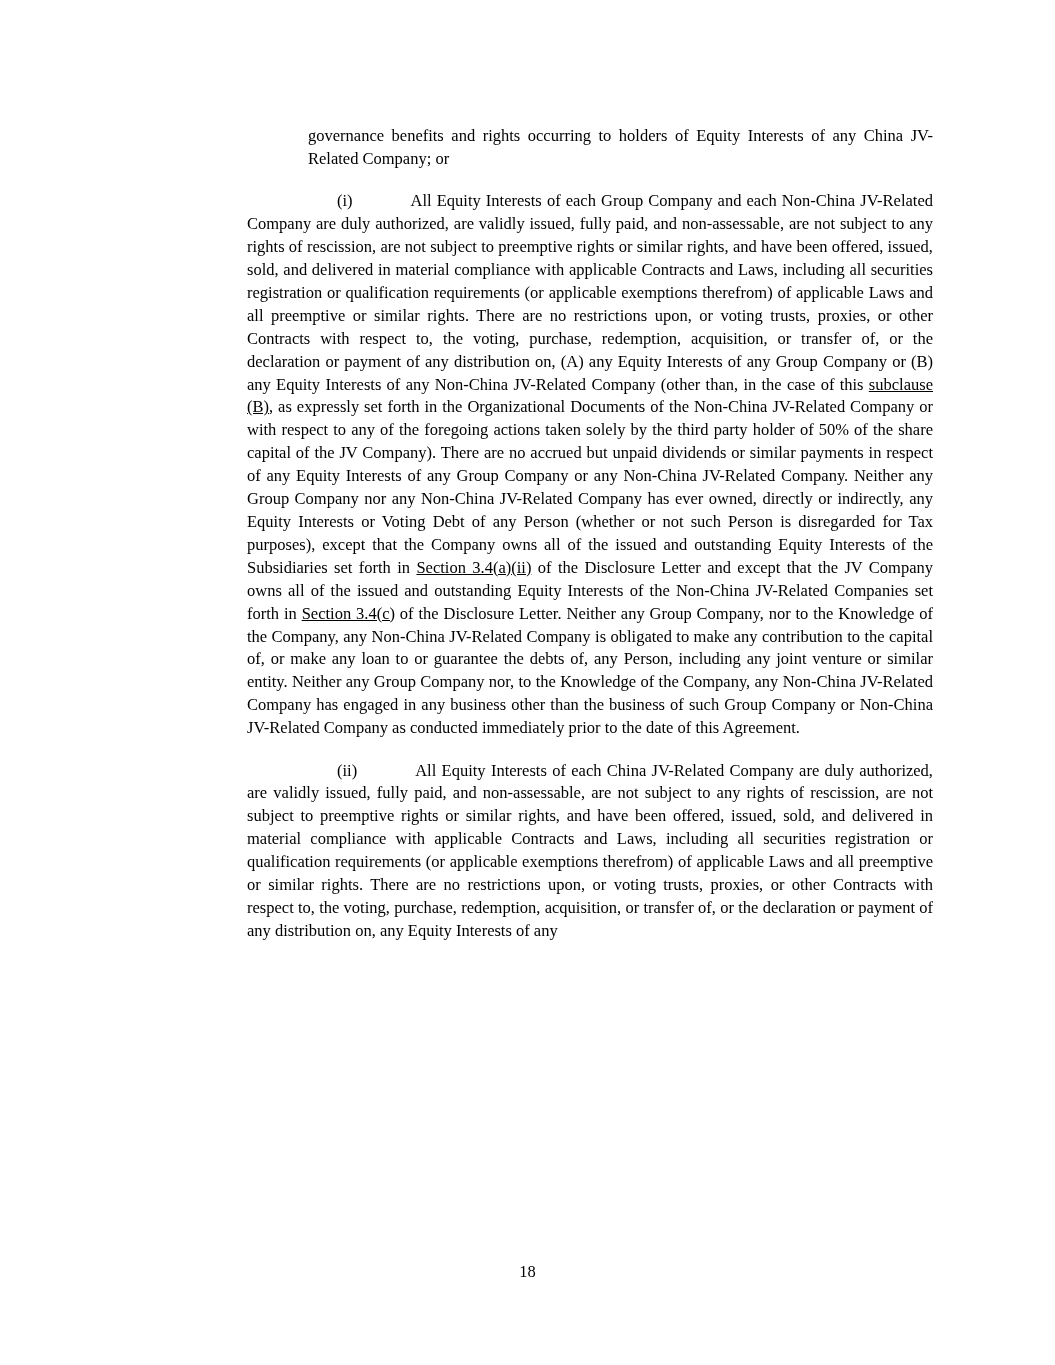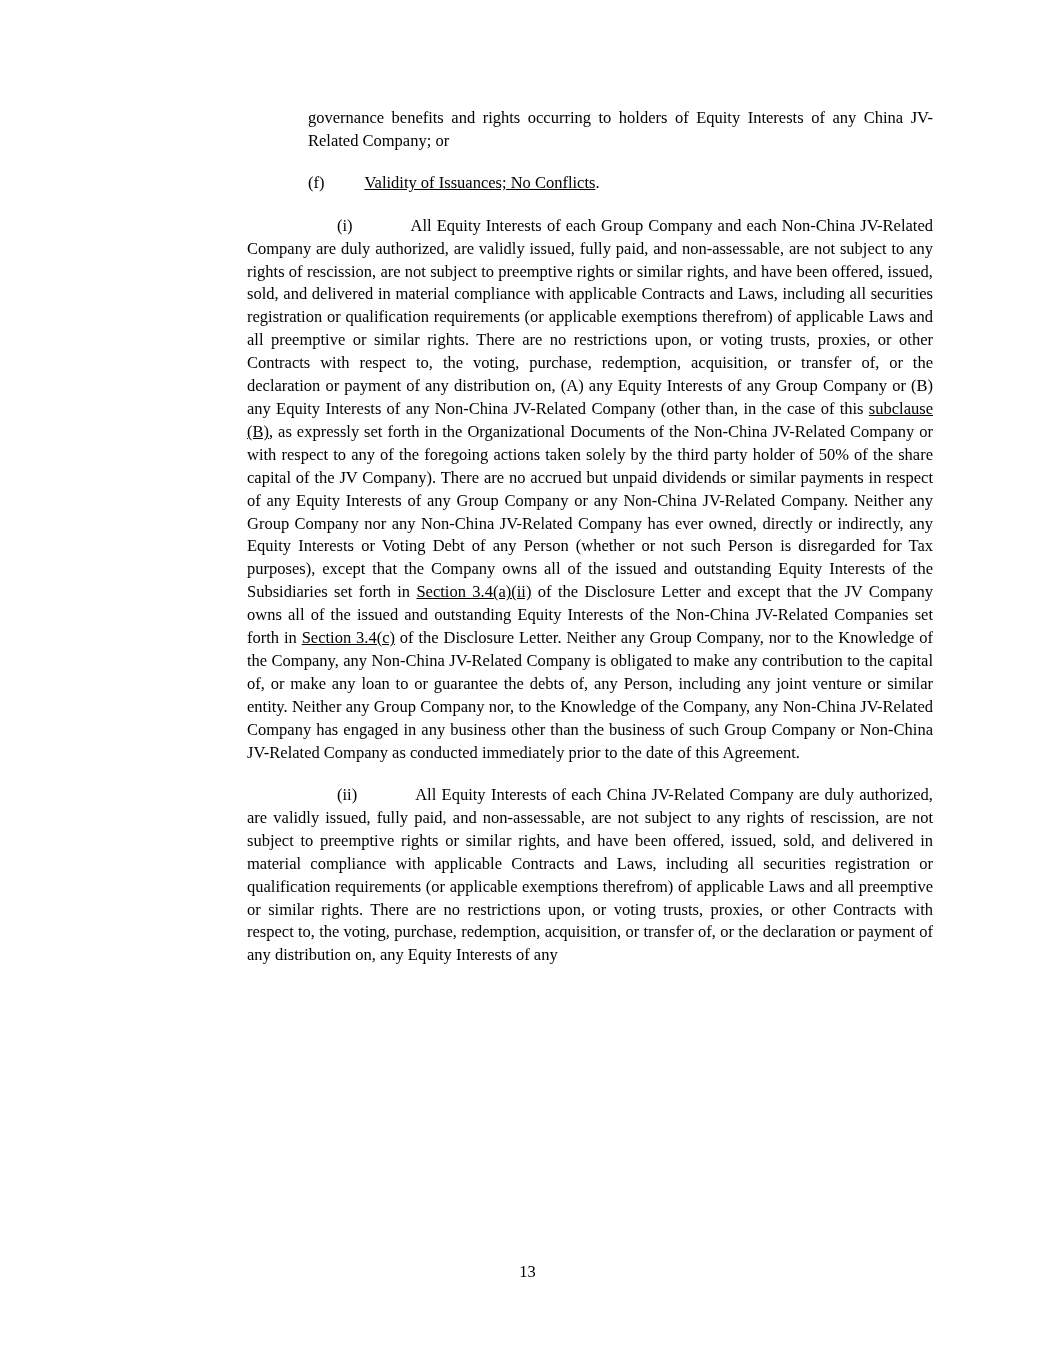--- a/index.html
+++ b/index.html
@@ -9,21 +9,21 @@
     height: 1365px;
     background: #ffffff;
     color: #000000;
     font-family: "Liberation Serif", "DejaVu Serif", serif;
     font-size: 16.5px;
     overflow: hidden;
   }
   .content {
     position: absolute;
     left: 247px;
-    top: 107px;
+    top: 125px;
     width: 686px;
   }
   p.para {
     margin: 0 0 19.5px 0;
     text-align: justify;
     line-height: 22.9px;
   }
   
   .continuation-l2 { padding-left: 61px; }
   .clause-l2      { padding-left: 61px; text-indent: 78px; }
@@ -43,18 +43,17 @@
     text-align: center;
     line-height: 22.9px;
   }
 </style>
 </head>
 <body>
 
 <div class="page">
   <div class="content">
       <p class="para continuation-l2"><span>governance benefits and rights occurring to holders of Equity Interests of any China JV-Related Company; or</span></p>
-      <p class="para heading-l2"><span>(f)</span><span class="tab"></span><span class="u">Validity of Issuances; No Conflicts</span><span>.</span></p>
       <p class="para body-clause"><span>(i)</span><span class="tab"></span><span>All Equity Interests of each Group Company and each Non-China JV-Related Company are duly authorized, are validly issued, fully paid, and non-assessable, are not subject to any rights of rescission, are not subject to preemptive rights or similar rights, and have been offered, issued, sold, and delivered in material compliance with applicable Contracts and Laws, including all securities registration or qualification requirements (or applicable exemptions therefrom) of applicable Laws and all preemptive or similar rights. There are no restrictions upon, or voting trusts, proxies, or other Contracts with respect to, the voting, purchase, redemption, acquisition, or transfer of, or the declaration or payment of any distribution on, (A) any Equity Interests of any Group Company or (B) any Equity Interests of any Non-China JV-Related Company (other than, in the case of this </span><span class="u">subclause (B)</span><span>, as expressly set forth in the Organizational Documents of the Non-China JV-Related Company or with respect to any of the foregoing actions taken solely by the third party holder of 50% of the share capital of the JV Company). There are no accrued but unpaid dividends or similar payments in respect of any Equity Interests of any Group Company or any Non-China JV-Related Company. Neither any Group Company nor any Non-China JV-Related Company has ever owned, directly or indirectly, any Equity Interests or Voting Debt of any Person (whether or not such Person is disregarded for Tax purposes), except that the Company owns all of the issued and outstanding Equity Interests of the Subsidiaries set forth in </span><span class="u">Section 3.4(a)(ii)</span><span> of the Disclosure Letter and except that the JV Company owns all of the issued and outstanding Equity Interests of the Non-China JV-Related Companies set forth in </span><span class="u">Section 3.4(c)</span><span> of the Disclosure Letter. Neither any Group Company, nor to the Knowledge of the Company, any Non-China JV-Related Company is obligated to make any contribution to the capital of, or make any loan to or guarantee the debts of, any Person, including any joint venture or similar entity. Neither any Group Company nor, to the Knowledge of the Company, any Non-China JV-Related Company has engaged in any business other than the business of such Group Company or Non-China JV-Related Company as conducted immediately prior to the date of this Agreement.</span></p>
       <p class="para body-clause"><span>(ii)</span><span class="tab"></span><span>All Equity Interests of each China JV-Related Company are duly authorized, are validly issued, fully paid, and non-assessable, are not subject to any rights of rescission, are not subject to preemptive rights or similar rights, and have been offered, issued, sold, and delivered in material compliance with applicable Contracts and Laws, including all securities registration or qualification requirements (or applicable exemptions therefrom) of applicable Laws and all preemptive or similar rights. There are no restrictions upon, or voting trusts, proxies, or other Contracts with respect to, the voting, purchase, redemption, acquisition, or transfer of, or the declaration or payment of any distribution on, any Equity Interests of any</span></p>
     </div>
-  <div class="page-number">13</div>
+  <div class="page-number">18</div>
 </div>
 
 </body></html>

